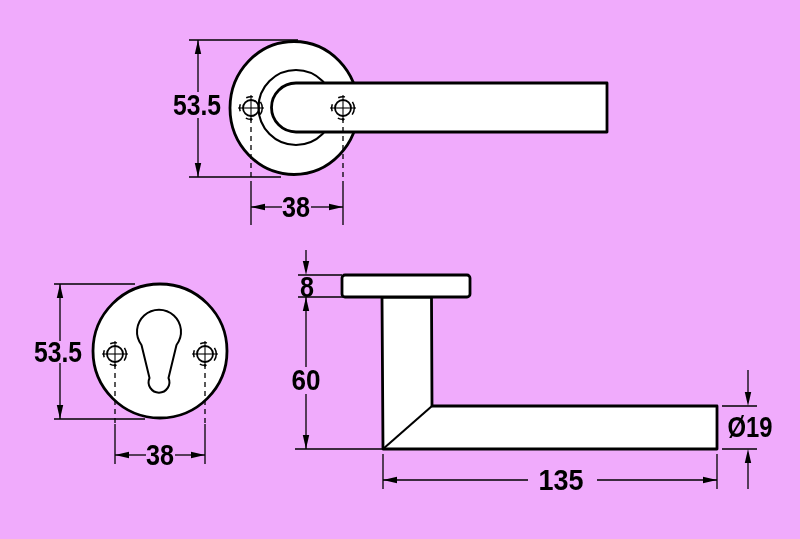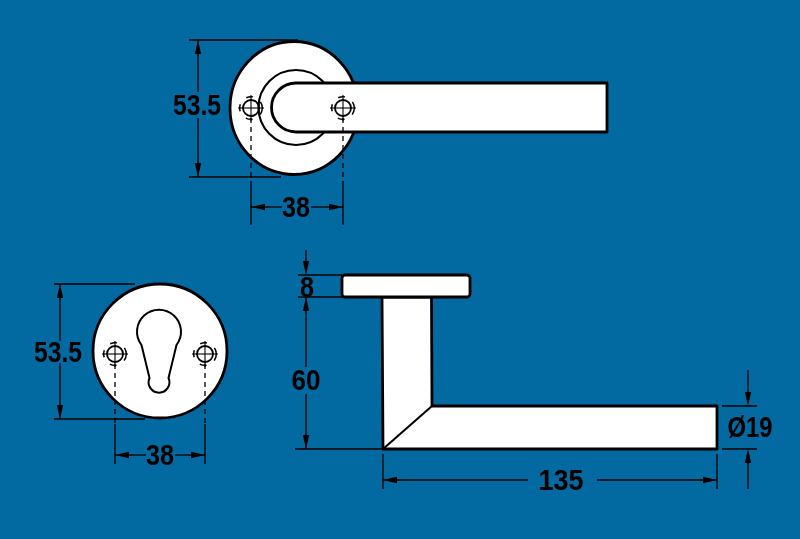--- a/index.html
+++ b/index.html
@@ -8,21 +8,21 @@
     background: #ffffff;
     width: 800px;
     height: 539px;
     overflow: hidden;
     font-family: "Liberation Sans", sans-serif;
   }
   .page {
     position: relative;
     width: 800px;
     height: 539px;
-    background: #0369a1;
+    background: #f0abfc;
   }
   svg { display: block; }
   .objf { stroke: #000000; stroke-width: 2.8; fill: #ffffff; stroke-linejoin: round; }
   .objm { stroke: #000000; stroke-width: 2.1; fill: #ffffff; stroke-linejoin: round; }
   .objl { stroke: #000000; stroke-width: 2.1; fill: none; }
   
   .dim  { stroke: #000000; stroke-width: 1.3; fill: none; }
   .dash { stroke: #000000; stroke-width: 1.3; fill: none; stroke-dasharray: 5 4; }
   
   .holec { stroke: #000000; stroke-width: 1.8; fill: none; }

